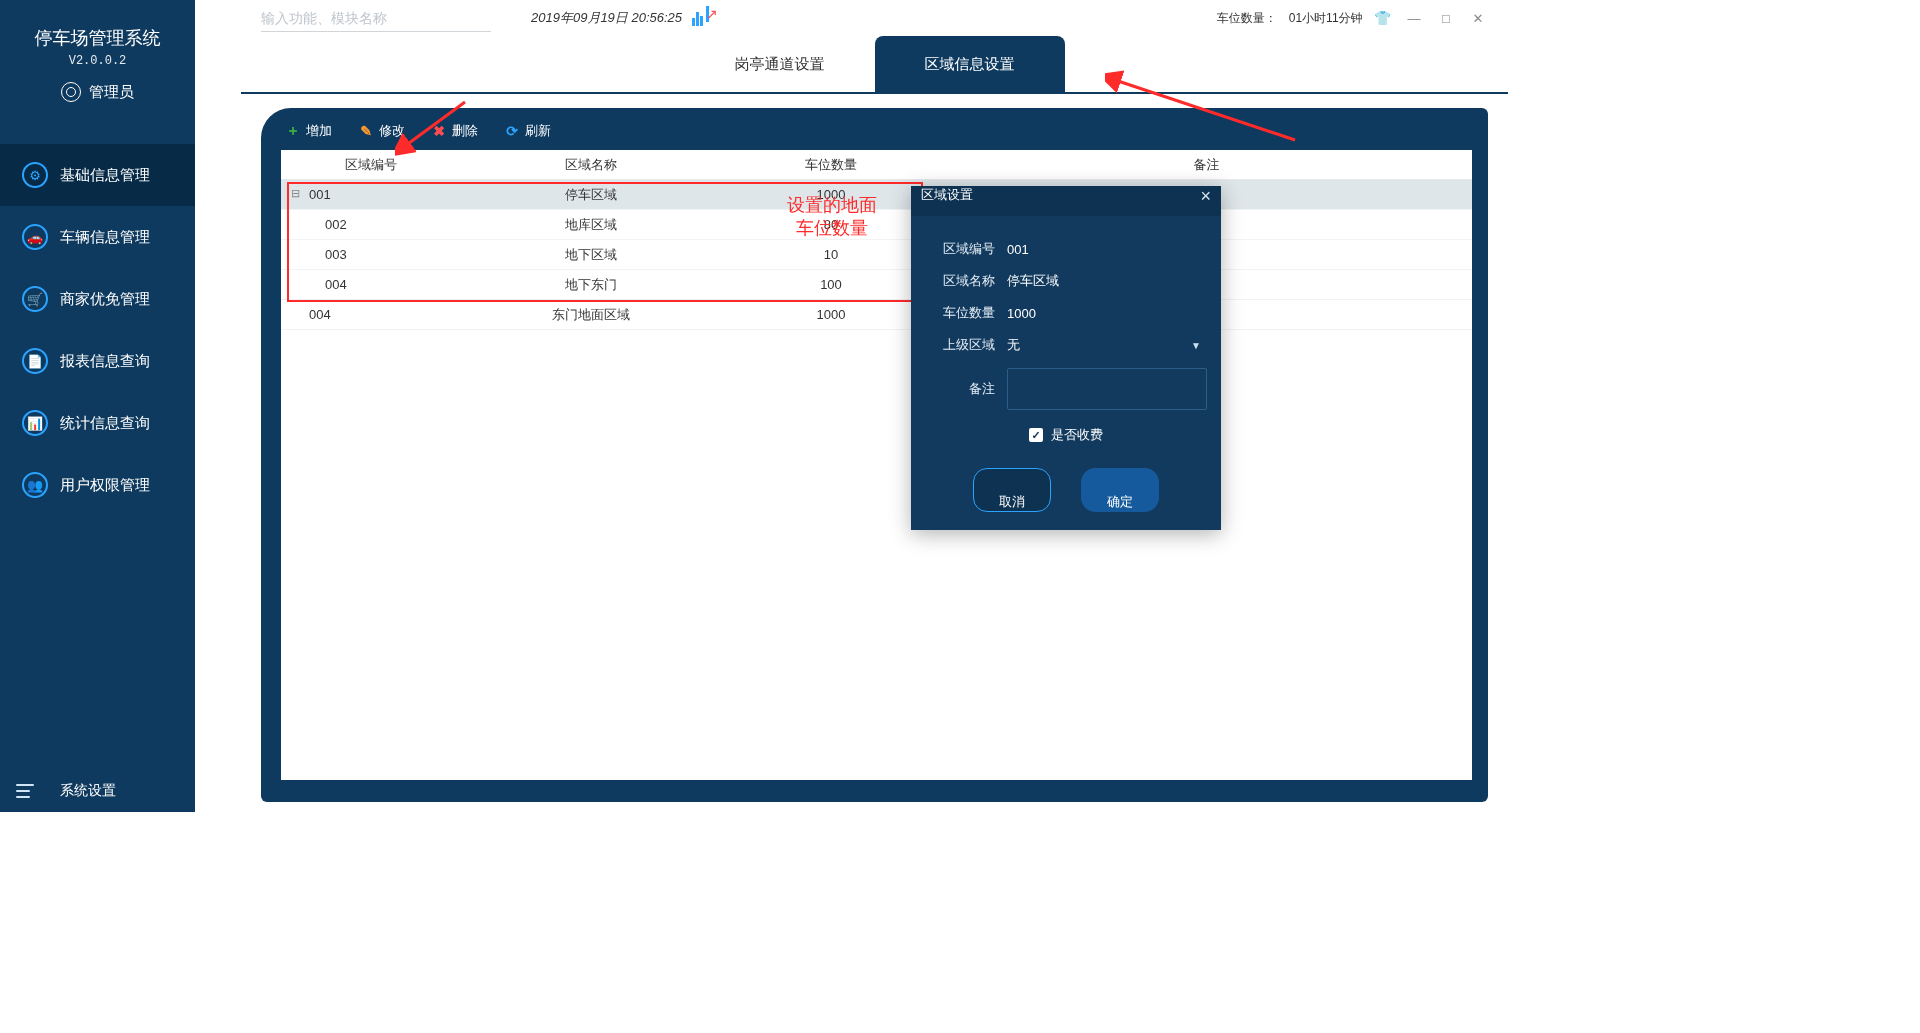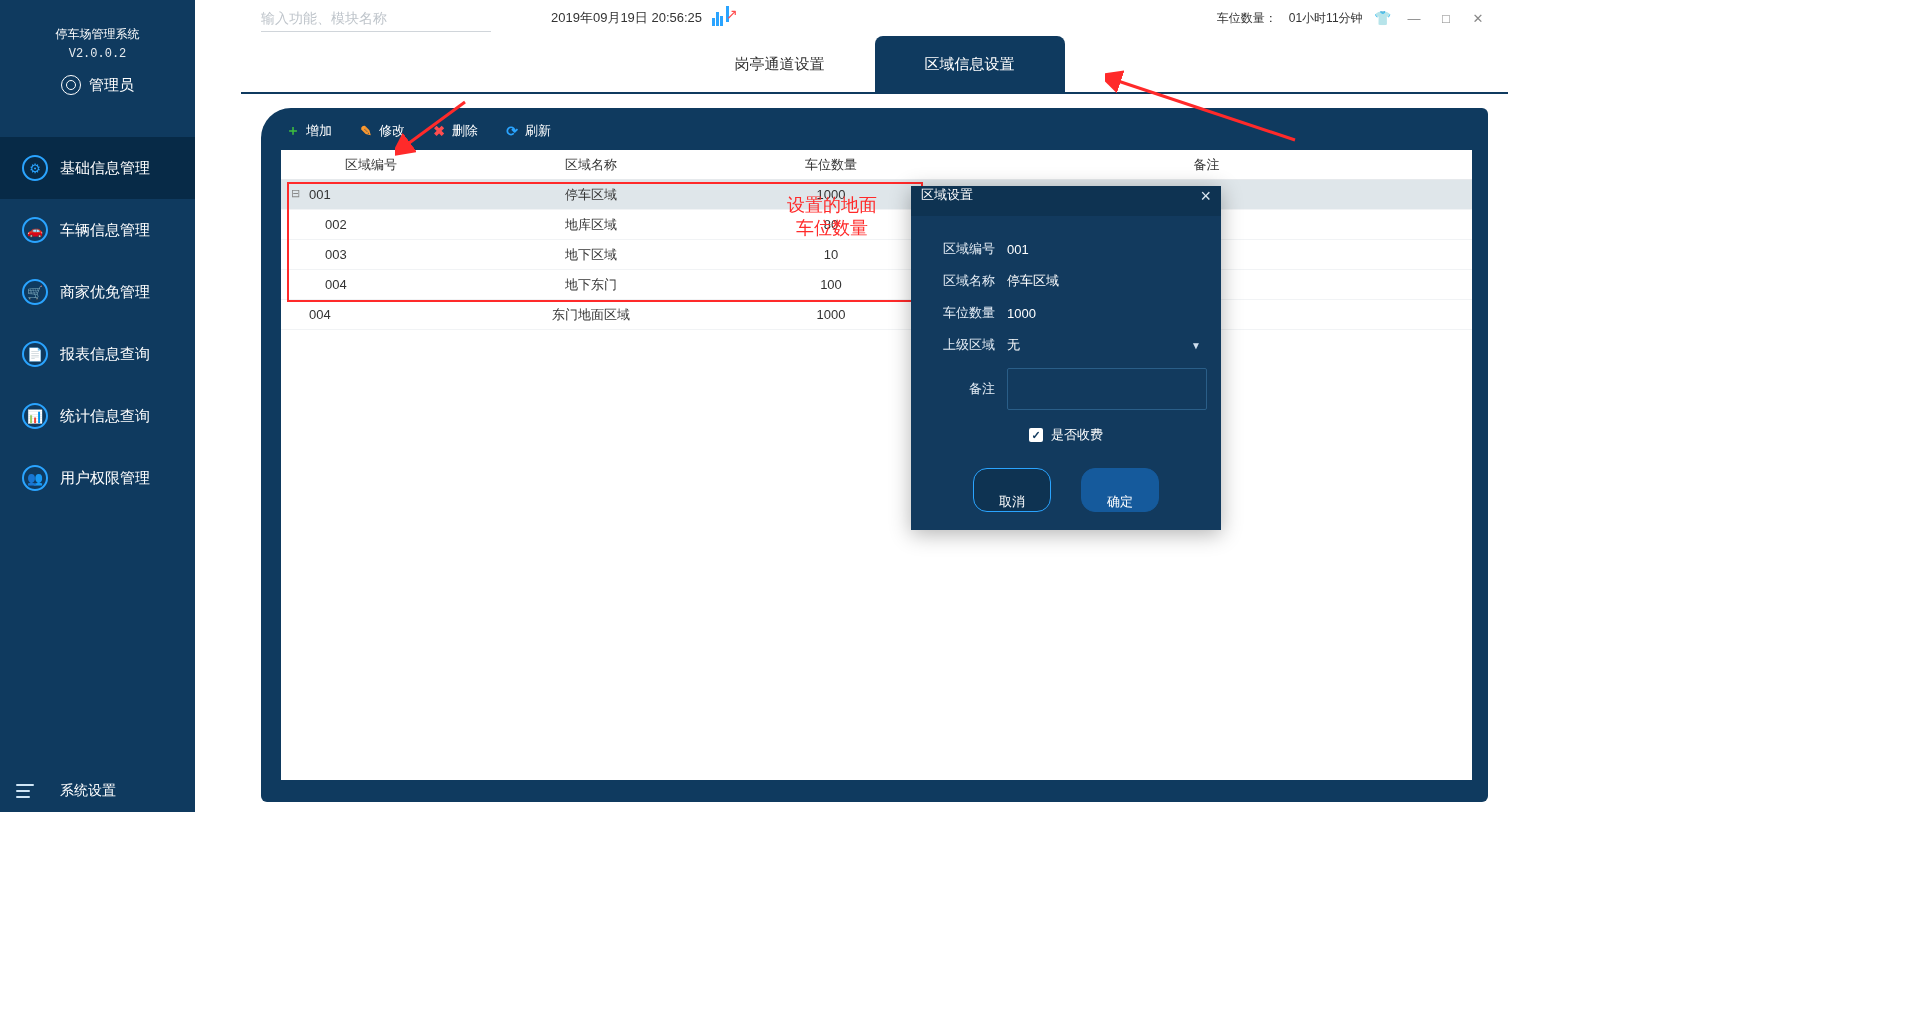--- a/index.html
+++ b/index.html
@@ -3,21 +3,21 @@
 <meta charset="utf-8">
 <style>
 * { margin: 0; padding: 0; box-sizing: border-box; font-family: "Microsoft YaHei", Arial, sans-serif; }
 html, body { width: 1508px; height: 812px; overflow: hidden; background: #fff; }
 
 .app { display: flex; width: 100%; height: 100%; }
 
 
 .sidebar { width: 195px; background: #0f3a5f; color: #fff; display: flex; flex-direction: column; }
 .sb-header { text-align: center; padding: 26px 0 18px; }
-.sb-title { font-size: 12px; }
+.sb-title { font-size: 18px; }
 .sb-version { font-size: 12px; margin-top: 4px; opacity: .9; font-family: Liberation Mono, monospace; }
 .sb-user { display: flex; align-items: center; justify-content: center; gap: 8px; margin-top: 14px; font-size: 15px; }
 .sb-user .avatar { width: 20px; height: 20px; border: 1.5px solid #fff; border-radius: 50%; display: inline-flex; align-items: center; justify-content: center; }
 .sb-user .avatar::after { content: ""; width: 8px; height: 8px; border: 1.5px solid #fff; border-radius: 50%; display: block; }
 
 .sb-nav { margin-top: 24px; }
 .sb-item { display: flex; align-items: center; gap: 12px; padding: 0 22px; height: 62px; font-size: 15px; cursor: pointer; }
 .sb-item.active { background: #072a47; }
 .sb-icon { width: 26px; height: 26px; border: 2px solid #2aa4ff; border-radius: 50%; display: inline-flex; align-items: center; justify-content: center; color: #2aa4ff; font-size: 13px; }
 
@@ -27,21 +27,21 @@
 .sb-footer .gear::after { content: ""; display: block; height: 2px; background: #cfe5f5; border-radius: 1px; }
 .sb-footer .gear::before { margin-bottom: 4px; width: 18px; }
 .sb-footer .gear::after { width: 14px; box-shadow: 0 6px 0 #cfe5f5; }
 
 
 .main { flex: 1; display: flex; flex-direction: column; position: relative; padding-left: 46px; }
 
 .topbar { display: flex; align-items: center; height: 36px; padding: 0 20px; }
 .search { border: none; border-bottom: 1px solid #d0d5da; font-size: 14px; height: 28px; width: 230px; outline: none; color: #333; }
 .search::placeholder { color: #bfc5cb; }
-.datetime { margin-left: 60px; font-size: 13px; color: #333; }
+.datetime { margin-left: 40px; font-size: 13px; color: #333; font-style: italic; }
 .trend { margin-left: 10px; display: inline-flex; align-items: flex-end; gap: 1px; }
 .trend span { width: 3px; background: #2aa4ff; display: inline-block; }
 .trend .b1 { height: 8px; } .trend .b2 { height: 14px; } .trend .b3 { height: 10px; }
 .trend .arrow { color: #ff4d4f; font-size: 14px; margin-left: 2px; transform: translateY(-4px); }
 
 .topbar-right { margin-left: auto; display: flex; align-items: center; gap: 12px; font-size: 12px; color: #333; }
 .shirt-icon { color: #2aa4ff; font-size: 14px; }
 .win-btn { width: 20px; text-align: center; color: #888; font-size: 13px; cursor: pointer; }
 
 .tabs { display: flex; justify-content: center; height: 58px; border-bottom: 2px solid #0f3a5f; position: relative; }

